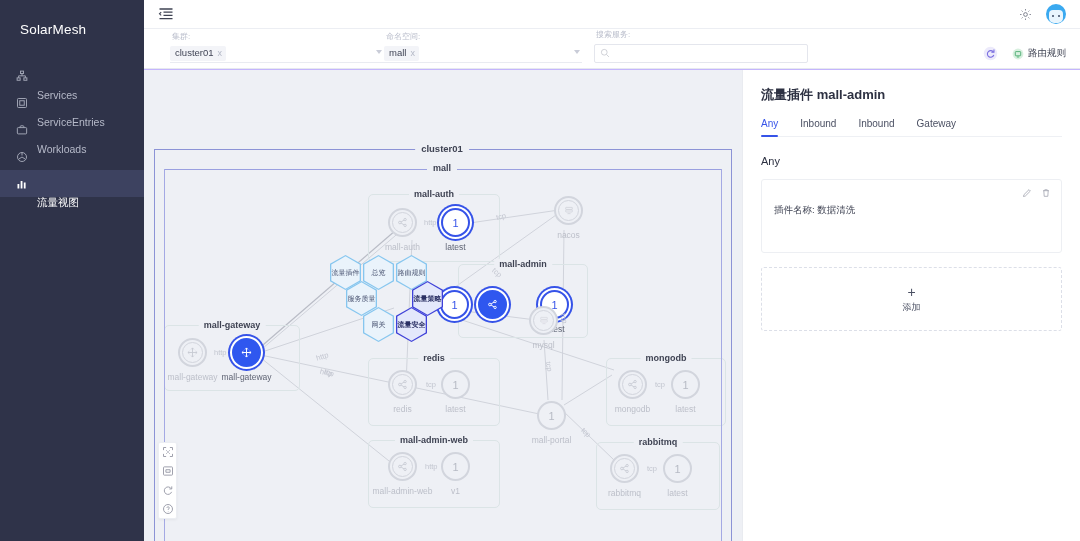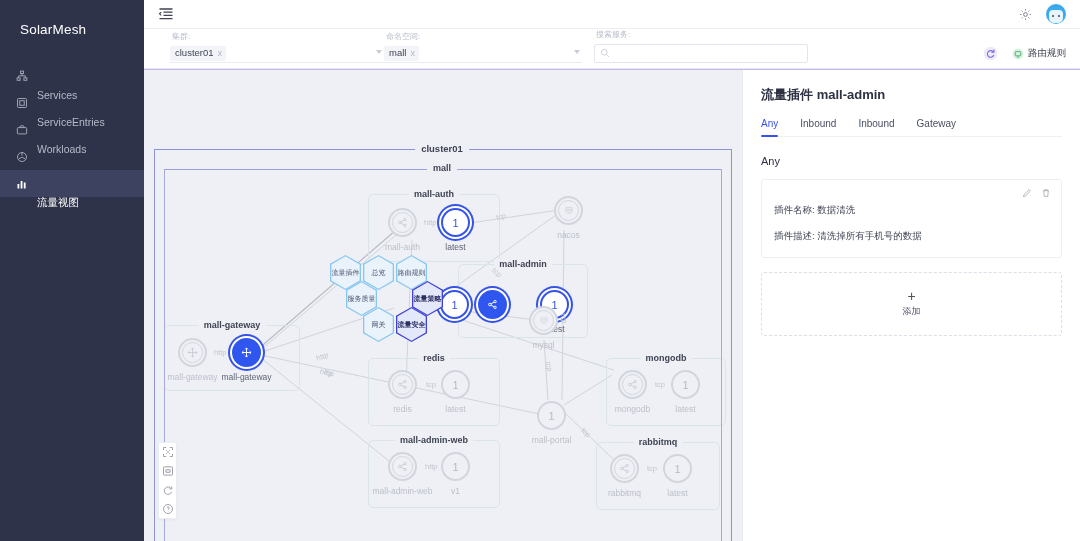--- a/index.html
+++ b/index.html
@@ -736,24 +736,20 @@
             <path d="M11.2 2.6l2.2 2.2-8.1 8.1-2.9.7.7-2.9z"></path>
           </svg>
           <svg viewBox="0 0 16 16" fill="none" stroke="#5b5f73" stroke-width="1.2">
             <path d="M3.2 4.3h9.6M6 4.3V2.8h4v1.5M4.5 4.3l.6 9h5.8l.6-9"></path>
           </svg>
         </div>
         <div class="plugin-row">
           <span>插件名称:</span>
           <span>数据清洗</span>
         </div>
-        <div class="plugin-row">
-          <span>插件描述:</span>
-          <span>清洗掉所有手机号的数据</span>
-        </div>
       </div>
 
       <div class="add-card">
         <div class="add-plus">+</div>
         <div class="add-label">添加</div>
       </div>
     </div>
 
   </div>
 </div>

